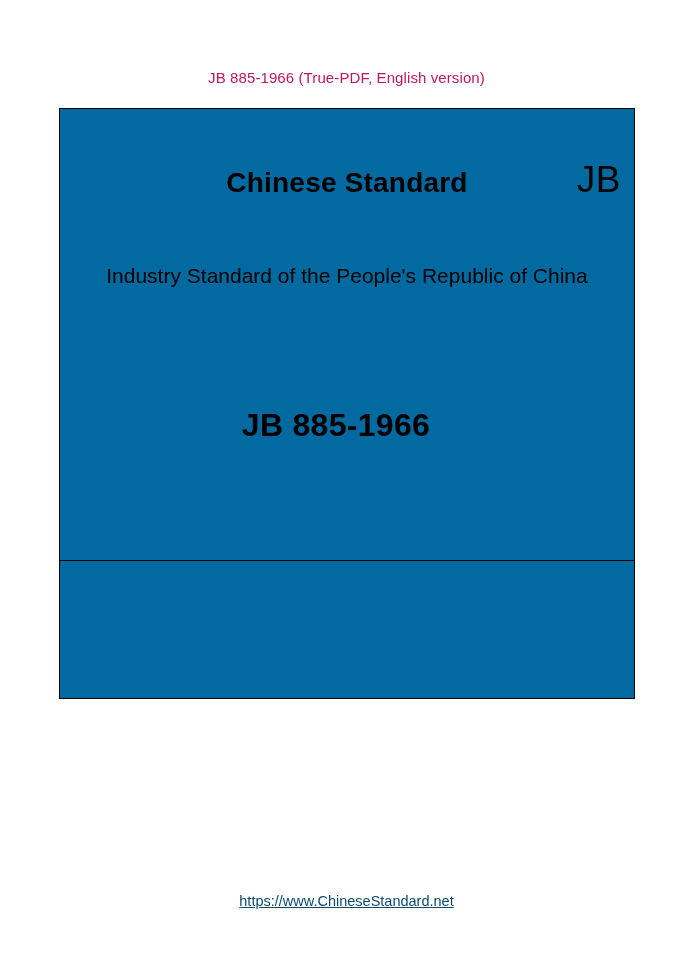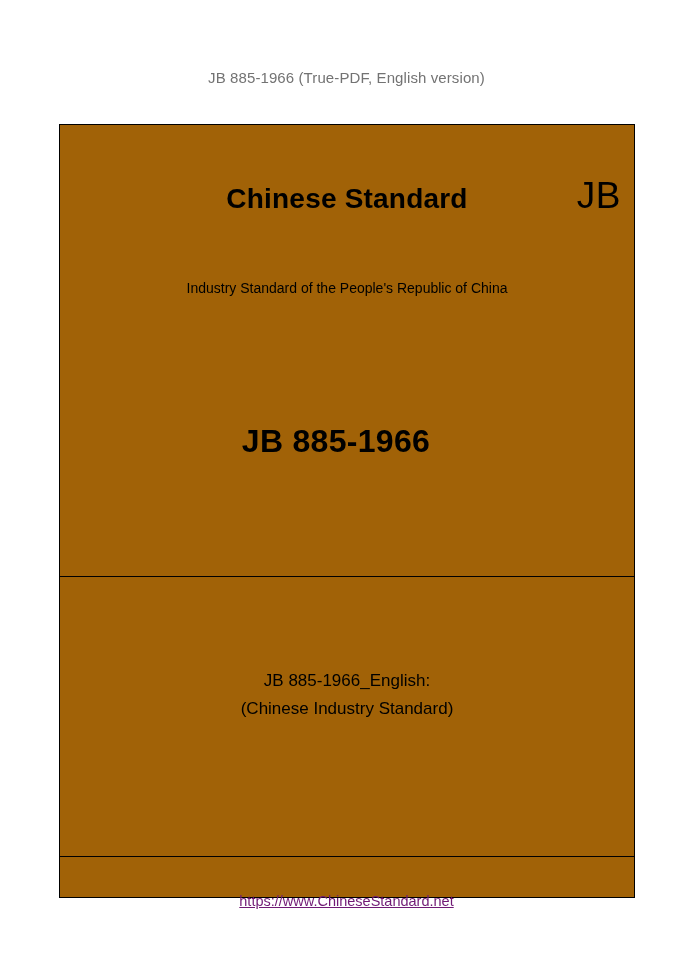--- a/index.html
+++ b/index.html
@@ -21,32 +21,32 @@
     height: 980px;
     box-sizing: border-box;
   }
   .top-caption {
     position: absolute;
     top: 69px;
     left: 0;
     width: 693px;
     text-align: center;
     font-size: 15px;
-    color: #737373;
+    color: #be185d;
     letter-spacing: 0.1px;
   }
   .doc-frame {
     position: absolute;
     left: 59px;
-    top: 124px;
+    top: 108px;
     width: 576px;
-    height: 774px;
+    height: 591px;
     border: 1.5px solid #000;
     box-sizing: border-box;
-    background: #a16207;
+    background: #0369a1;
   }
   .panel-top {
     position: absolute;
     left: 0;
     top: 0;
     width: 100%;
     height: 452px;
     box-sizing: border-box;
     border-bottom: 1.5px solid #000;
   }
@@ -92,21 +92,21 @@
     font-size: 37px;
     font-weight: normal;
     letter-spacing: 0.5px;
   }
   .subtitle {
     position: absolute;
     top: 155px;
     left: 0;
     width: 100%;
     text-align: center;
-    font-size: 14px;
+    font-size: 21px;
   }
   .classification {
     position: absolute;
     top: 218px;
     left: 8px;
     font-size: 12.5px;
   }
   .std-number {
     position: absolute;
     top: 298px;
@@ -135,21 +135,21 @@
 
   .footer-link {
     position: absolute;
     top: 893px;
     left: 0;
     width: 100%;
     text-align: center;
     font-size: 14.5px;
   }
   .footer-link a {
-    color: #701a75;
+    color: #0c4a6e;
     text-decoration: underline;
   }
 </style>
 </head>
 <body>
 
 <div class="page">
 
   <div class="top-caption">JB 885-1966 (True-PDF, English version)</div>
 
@@ -161,26 +161,20 @@
         <div class="main-title">Chinese Standard</div>
         <div class="jb-mark">JB</div>
       </div>
 
       <div class="subtitle">Industry Standard of the People's Republic of China</div>
 
 
       <div class="std-number">JB 885-1966</div>
     </div>
 
-    <div class="panel-mid">
-      <div class="mid-text">
-        <span class="line1">JB 885-1966_English:</span>
-        <span class="line2">(Chinese Industry Standard)</span>
-      </div>
-    </div>
 
     <div class="panel-bottom"></div>
 
   </div>
 
   <div class="footer-link">
     <a href="#">https://www.ChineseStandard.net</a>
   </div>
 
 </div>

